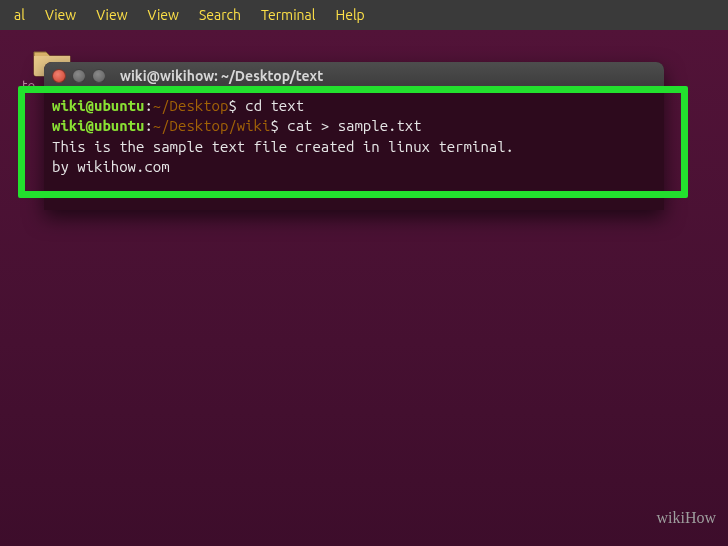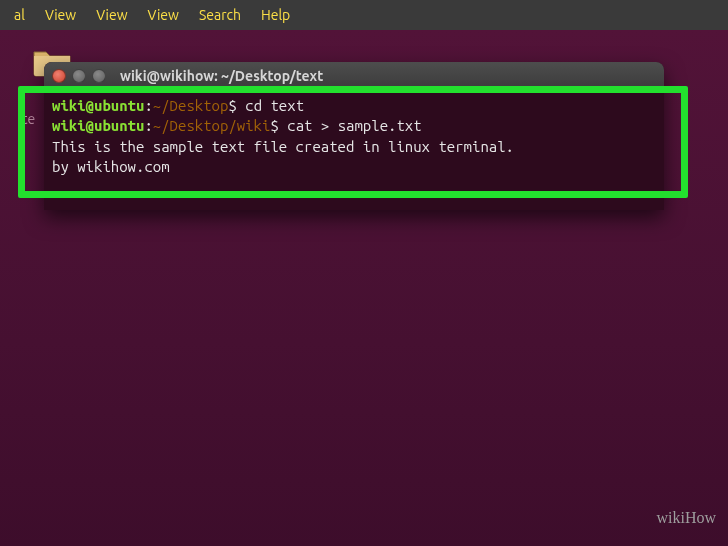--- a/index.html
+++ b/index.html
@@ -31,21 +31,20 @@
     height: calc(100% - 26px);
     background: linear-gradient(180deg, #521338 0%, #461031 60%, #3d0d2b 100%);
   }
   .desktop .bg-text {
     position: absolute;
     left: 22px;
     top: 48px;
     color: #b98aa0;
     font-family: Ubuntu, sans-serif;
     font-size: 14px;
-    margin-top: 33px;
   }
   .folder-icon {
     position: absolute;
     left: 32px;
     top: 16px;
   }
   .terminal-window {
     position: absolute;
     left: 44px;
     top: 32px;
@@ -113,20 +112,21 @@
 </style>
 </head>
 <body>
 
 <div class="menubar">
   <span class="item">al</span>
   <span class="item">View</span>
   <span class="item">View</span>
   <span class="item">View</span>
   <span class="item">Search</span>
+  <span class="item">Terminal</span>
   <span class="item">Help</span>
 </div>
 
 <div class="desktop">
 
   <span class="folder-icon">
     <svg width="40" height="32" viewBox="0 0 40 32">
       <path d="M2 6 h12 l4 4 h20 v18 a2 2 0 0 1 -2 2 h-32 a2 2 0 0 1 -2 -2 z" fill="#d9b36a" stroke="#8a6a34" stroke-width="1"></path>
       <path d="M2 10 h36 v18 a2 2 0 0 1 -2 2 h-32 a2 2 0 0 1 -2 -2 z" fill="#e8c888"></path>
     </svg>

